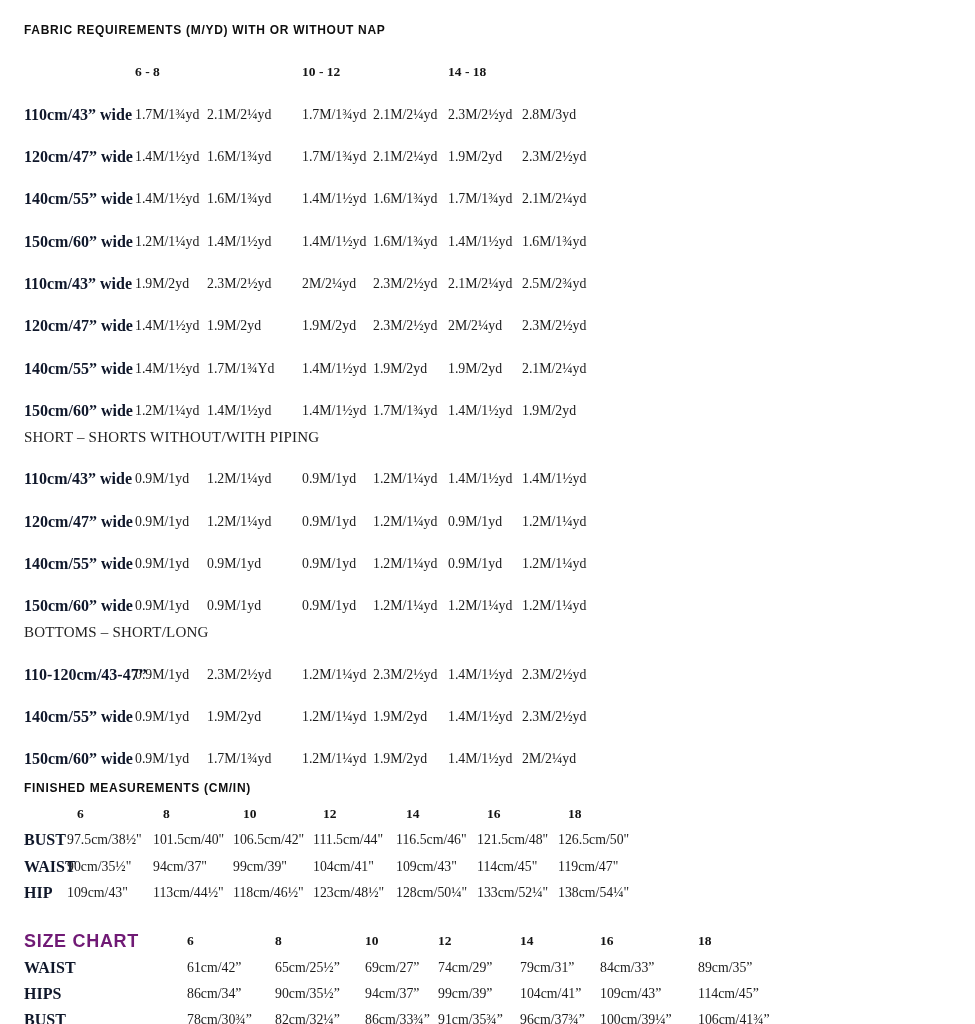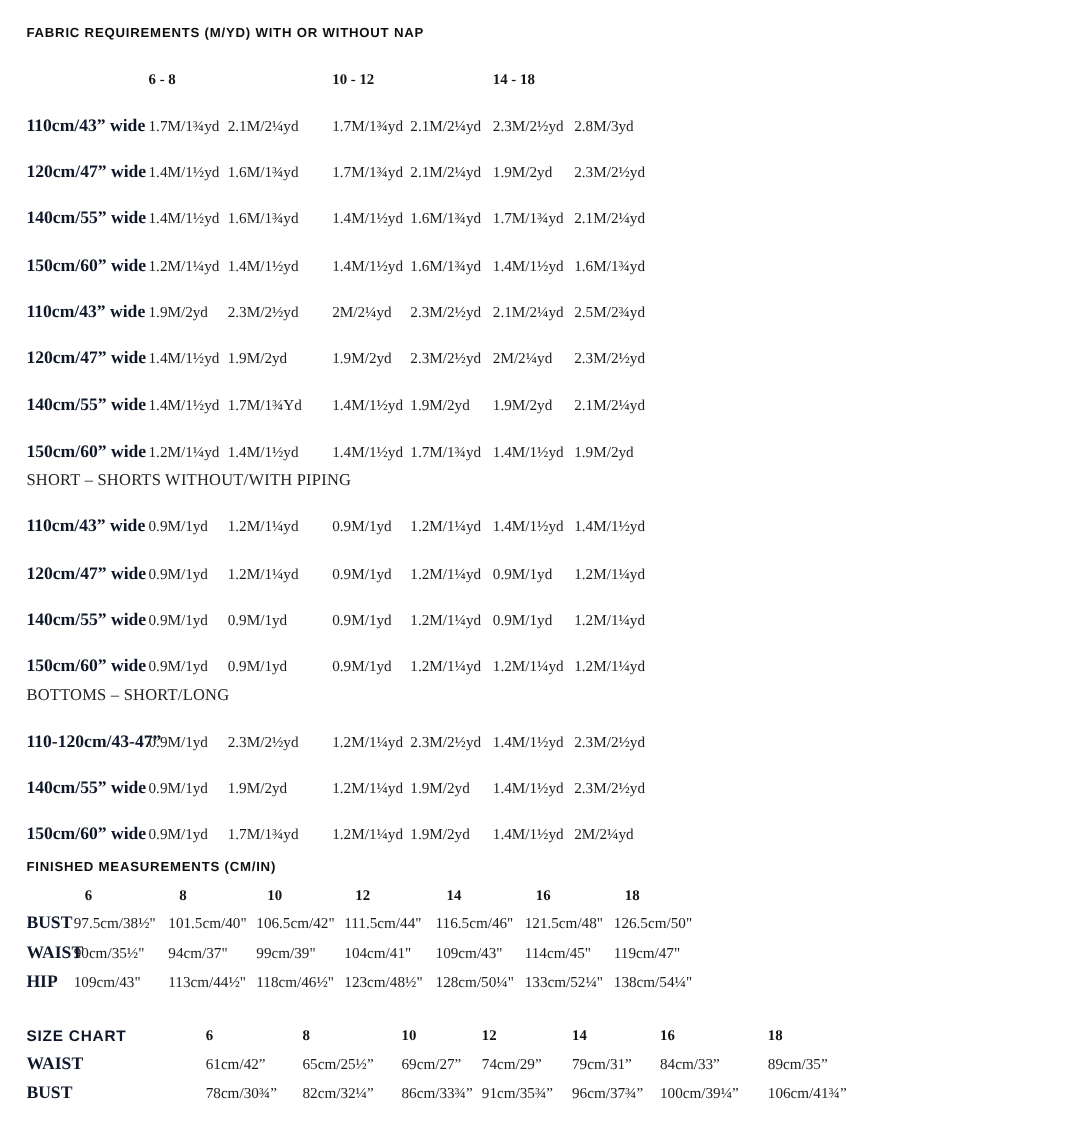--- a/index.html
+++ b/index.html
@@ -79,23 +79,23 @@
     font-weight: bold;
     font-size: 13.5px;
     color: #141414;
   }
   .fm-row .size-head { padding-left: 10px; }
   .fm-block { margin-top: 2px; }
   .sc-block { margin-top: 22px; }
   .sc-title {
     font-family: "Liberation Sans", sans-serif;
     font-weight: bold;
-    font-size: 14px;
+    font-size: 18px;
     letter-spacing: 0.7px;
-    color: #0f172a;
+    color: #701a75;
   }
 </style>
 </head>
 <body>
 
 <div class="doc">
 
   <div class="fr-block">
     <div class="row">
       <span class="sans-title">FABRIC REQUIREMENTS (M/YD) WITH OR WITHOUT NAP</span>
@@ -334,20 +334,30 @@
           <div class="cell label">WAIST</div>
           <div class="cell">61cm/42”</div>
           <div class="cell">65cm/25½”</div>
           <div class="cell">69cm/27”</div>
           <div class="cell">74cm/29”</div>
           <div class="cell">79cm/31”</div>
           <div class="cell">84cm/33”</div>
           <div class="cell">89cm/35”</div>
         </div>
         <div class="sc-row">
+          <div class="cell label">HIPS</div>
+          <div class="cell">86cm/34”</div>
+          <div class="cell">90cm/35½”</div>
+          <div class="cell">94cm/37”</div>
+          <div class="cell">99cm/39”</div>
+          <div class="cell">104cm/41”</div>
+          <div class="cell">109cm/43”</div>
+          <div class="cell">114cm/45”</div>
+        </div>
+        <div class="sc-row">
           <div class="cell label">BUST</div>
           <div class="cell">78cm/30¾”</div>
           <div class="cell">82cm/32¼”</div>
           <div class="cell">86cm/33¾”</div>
           <div class="cell">91cm/35¾”</div>
           <div class="cell">96cm/37¾”</div>
           <div class="cell">100cm/39¼”</div>
           <div class="cell">106cm/41¾”</div>
         </div>
       </div>

